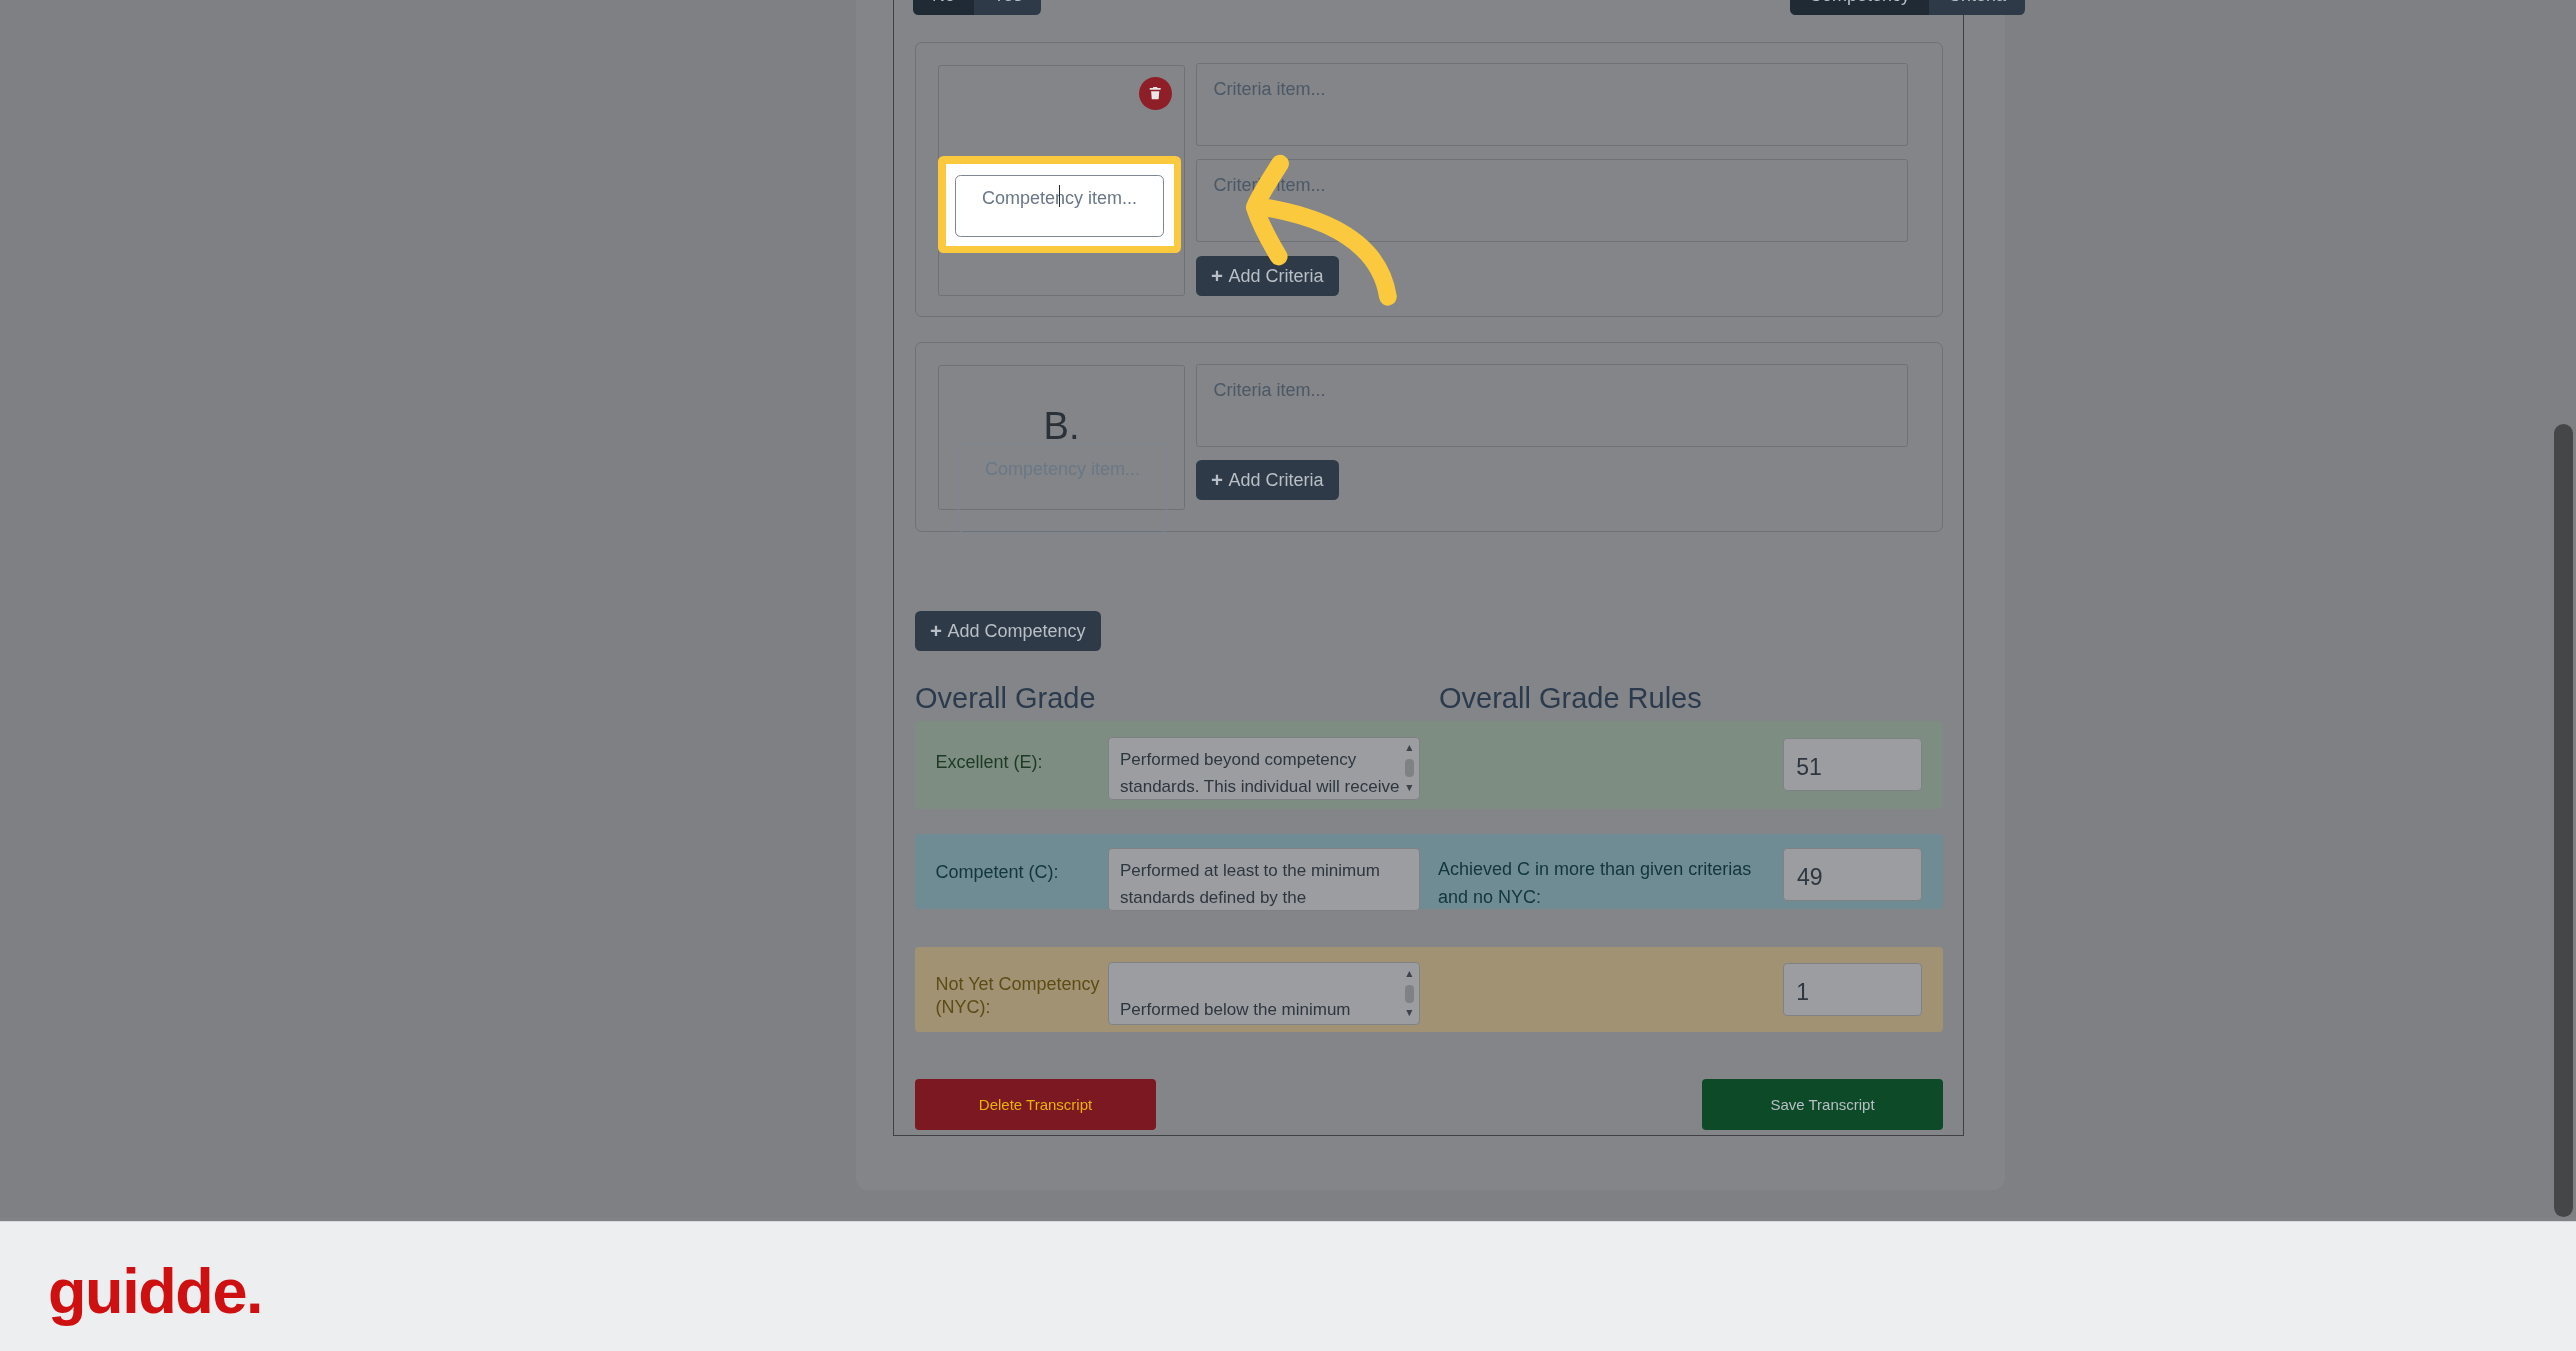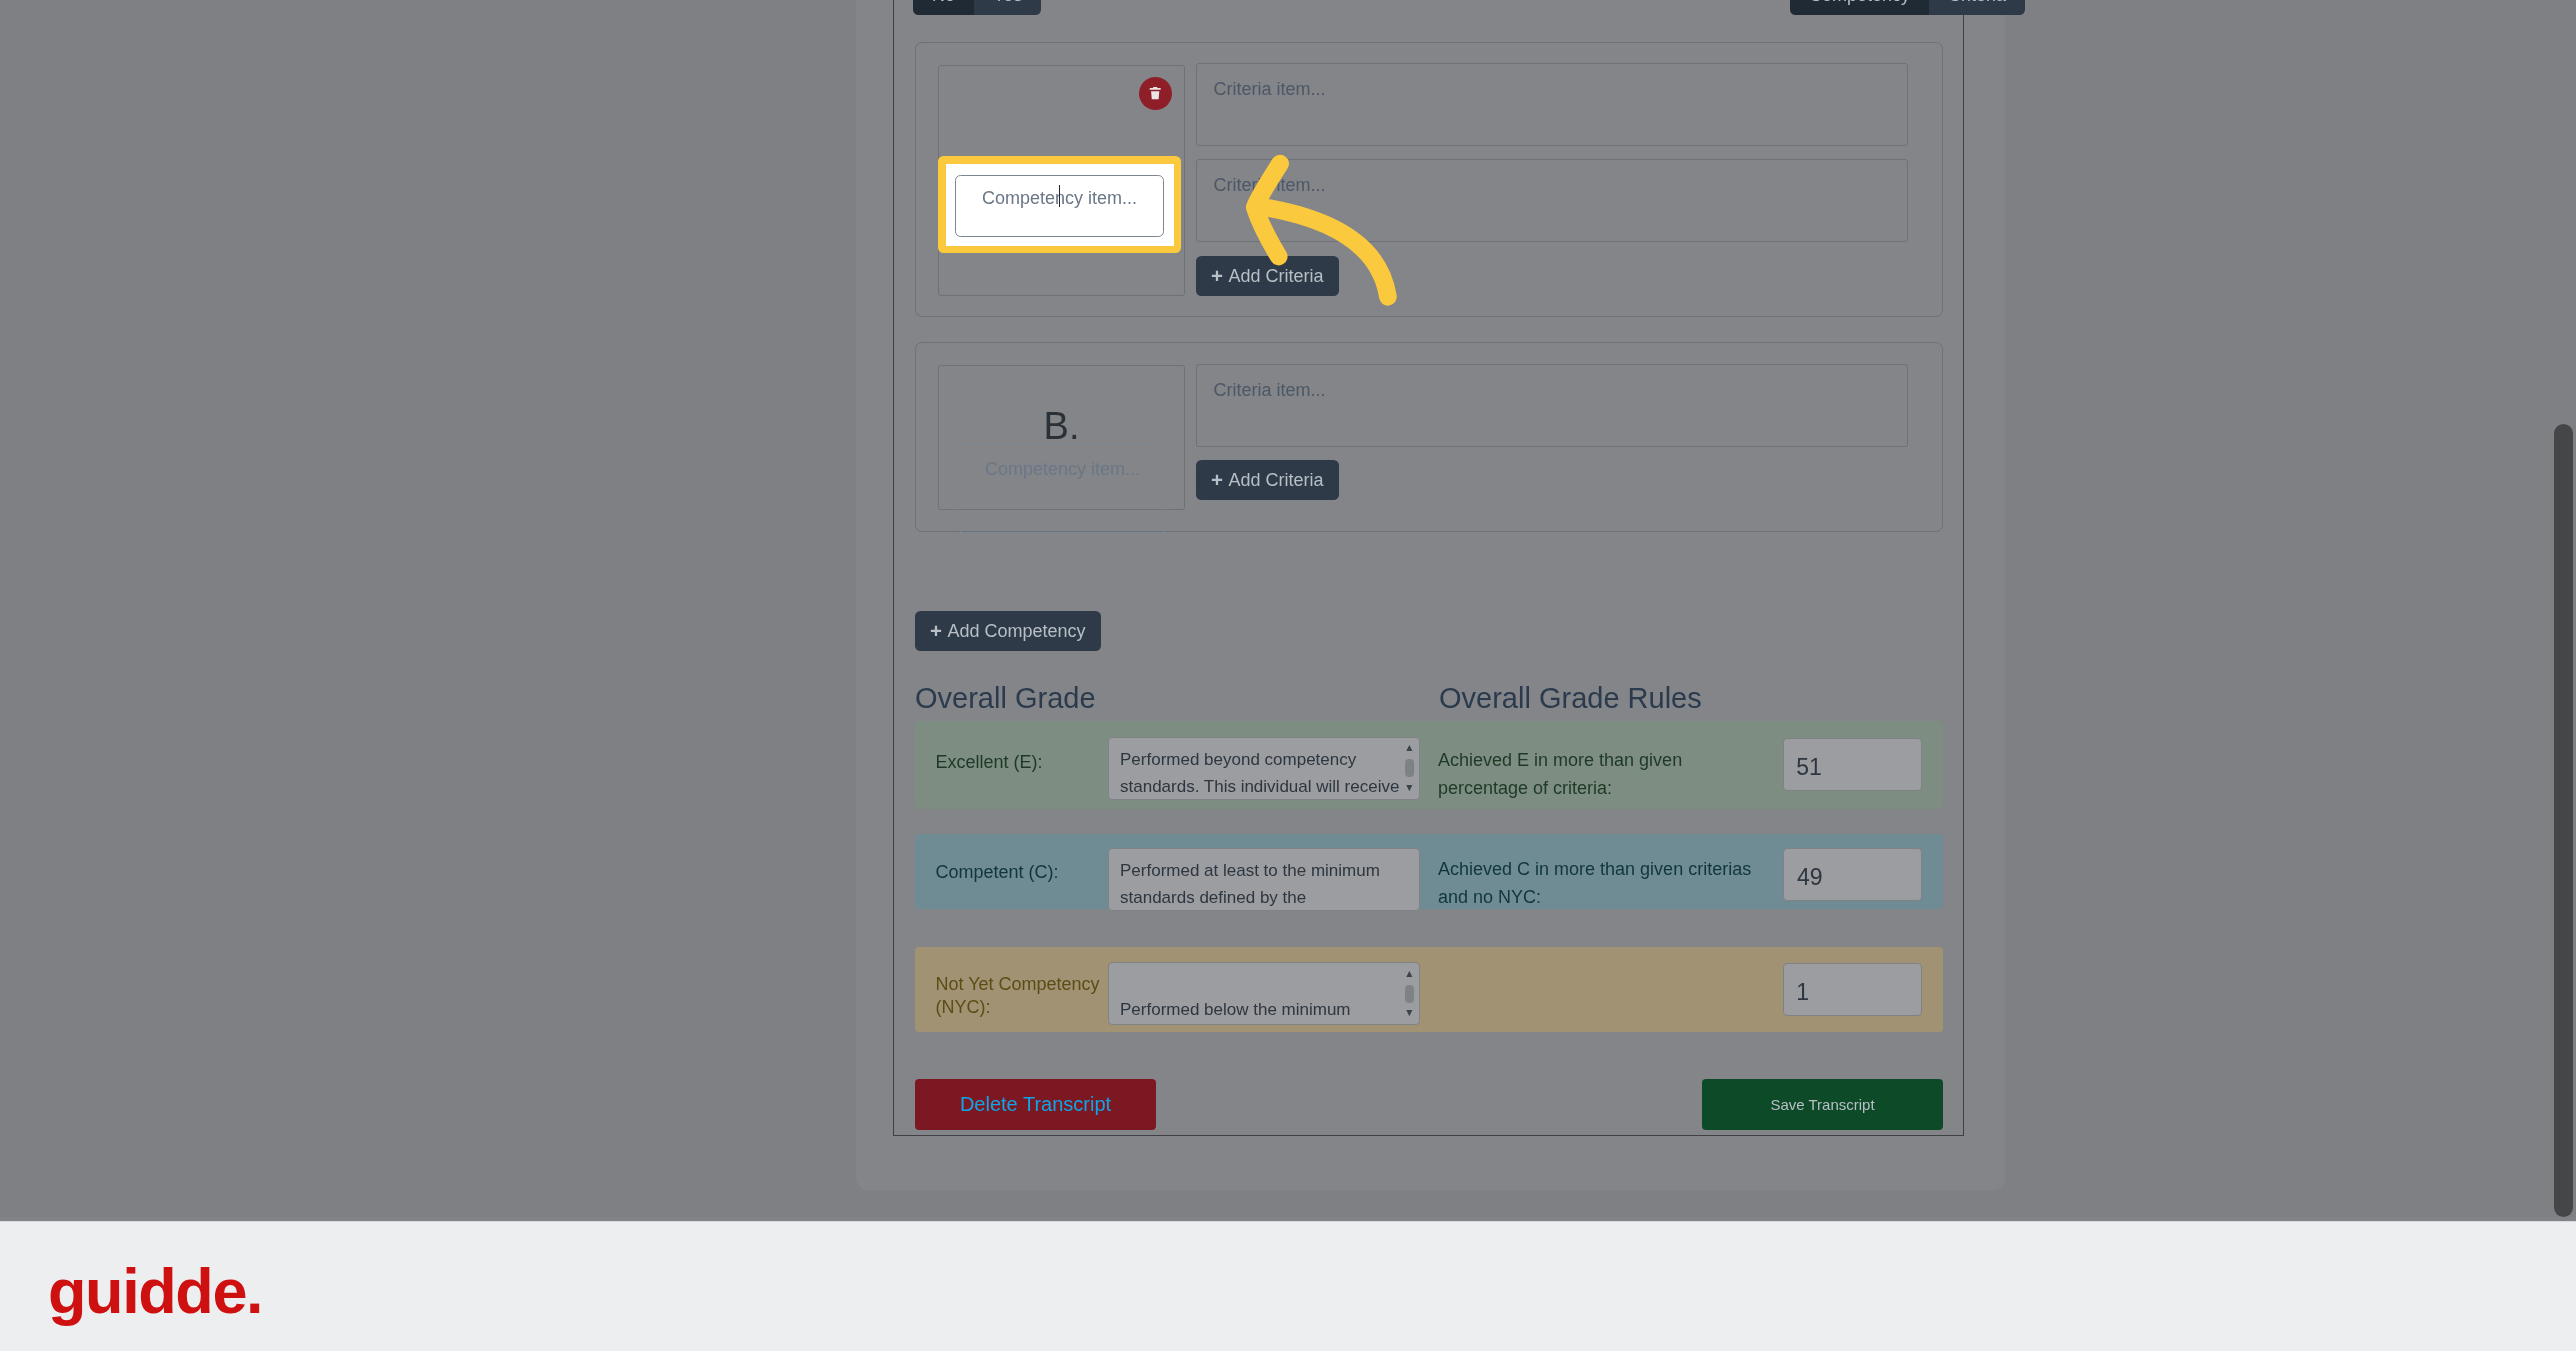--- a/index.html
+++ b/index.html
@@ -311,24 +311,24 @@
   #grade-row-e   .rule-value { top: 17px; }
   #grade-row-c   .rule-value { top: 13.7px; padding-left: 13px; }
   #grade-row-nyc .rule-value { top: 16.4px; }
 
   
   #delete-transcript {
     position: absolute;
     left: 915px; top: 1079px;
     width: 241px; height: 51px;
     background: #7b1822;
-    color: #0ea5e9;
+    color: #eab308;
     border: none; border-radius: 4.1px;
     font-family: "Liberation Sans", sans-serif;
-    font-size: 20px;
+    font-size: 15px;
     cursor: pointer;
   }
   #save-transcript {
     position: absolute;
     left: 1702px; top: 1079px;
     width: 241px; height: 51px;
     background: #0d4a28;
     color: #b9bfc6;
     border: none; border-radius: 4.1px;
     font-family: "Liberation Sans", sans-serif;
@@ -448,21 +448,20 @@
 
   <div id="grade-row-e" class="grade-row">
     <div class="grade-label">Excellent (E):</div>
     <div class="grade-desc">Performed beyond competency standards. This individual will receive
       <div class="spin-arrows">
         <span>▲</span>
         <span class="thumb"></span>
         <span>▼</span>
       </div>
     </div>
-    <div class="rule-text">Achieved E in more than given percentage of criteria:</div>
     <div class="rule-value">51</div>
   </div>
 
   <div id="grade-row-c" class="grade-row">
     <div class="grade-label">Competent (C):</div>
     <div class="grade-desc">Performed at least to the minimum standards defined by the competencies</div>
     <div class="rule-text">Achieved C in more than given criterias and no NYC:</div>
     <div class="rule-value">49</div>
   </div>
 

